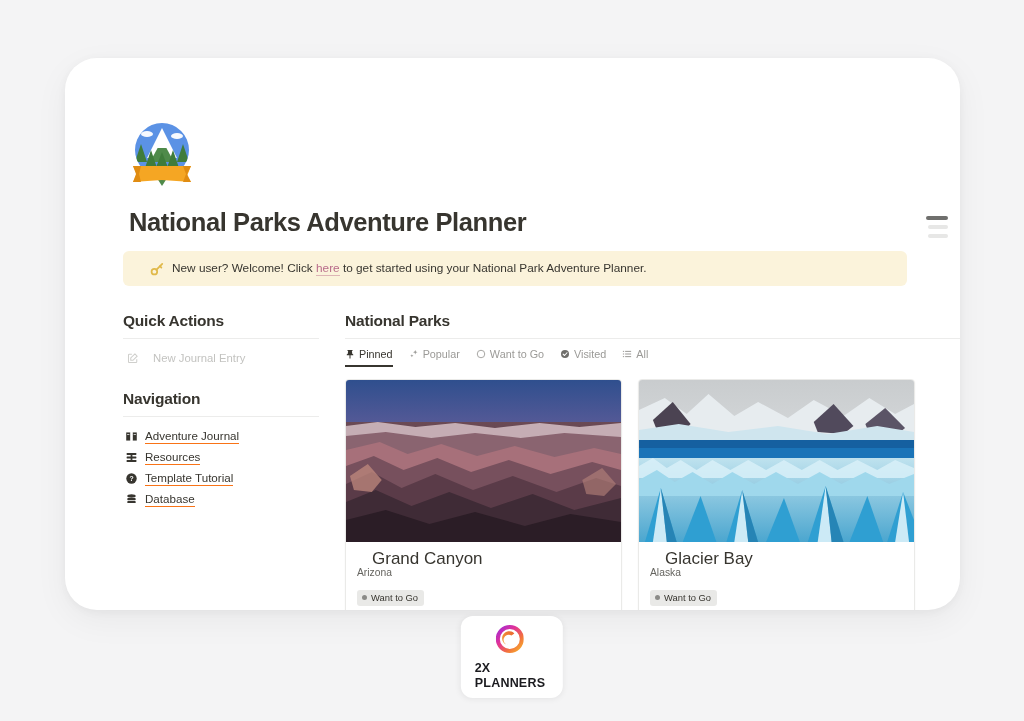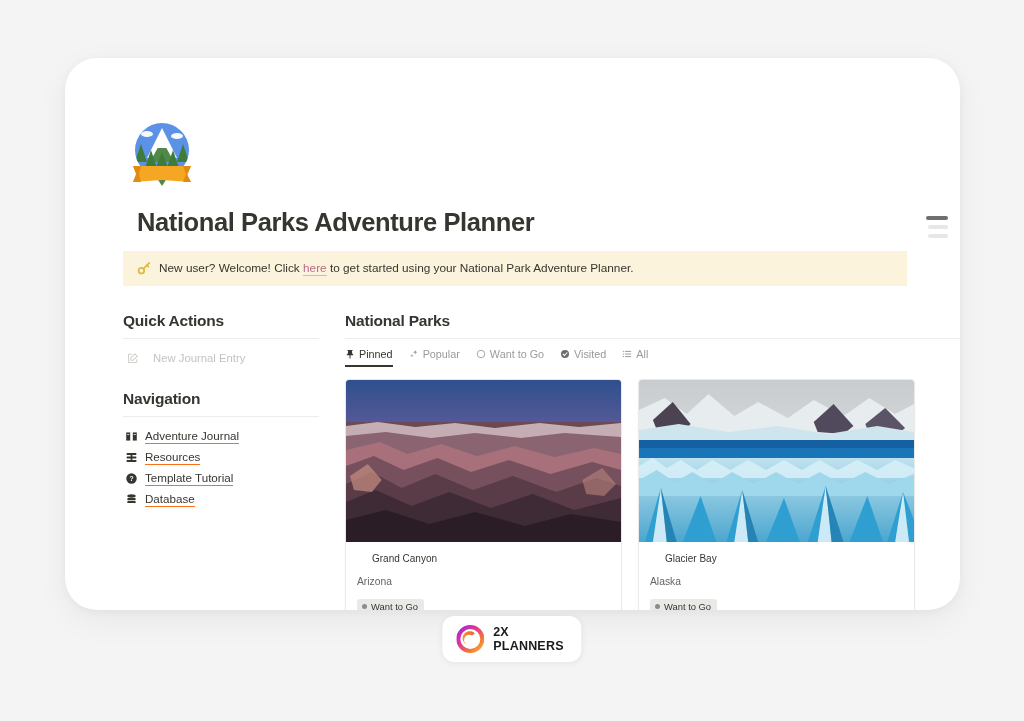--- a/index.html
+++ b/index.html
@@ -49,31 +49,31 @@
     margin-left: 8px;
     margin-bottom: 18px;
   }
   .emblem svg { display: block; width: 66px; height: 72px; }
 
   .page-title {
     font-size: 25.5px;
     font-weight: bold;
     color: #37352f;
     letter-spacing: -0.4px;
-    margin-left: 16px;
+    margin-left: 8px;
     margin-bottom: 14px;
   }
 
   
   .callout {
     background: #fbf3db;
-    border-radius: 0;
-    padding: 9px 14px 10px 14px;
-    display: flex;
-    align-items: center;
+    border-radius: 6px;
+    padding: 9px 14px 10px 27px;
+    display: flex;
+    align-items: flex-end;
     gap: 8px;
     width: 784px;
     margin-left: 2px;
     margin-bottom: 26px;
   }
   .callout-icon { font-size: 12.5px; line-height: 16px; flex: none; }
   .callout-icon svg { display:block; width: 14px; height: 14px; }
   .callout-text {
     font-size: 11.8px;
     line-height: 16px;
@@ -174,24 +174,23 @@
     overflow: hidden;
     background: #fff;
     box-shadow: 0 1px 2px rgba(15,15,15,0.05);
     cursor: pointer;
   }
   .card-img { width: 100%; height: 162px; position: relative; overflow: hidden; }
   .card-img svg { display:block; width:100%; height:100%; }
 
   .card-body { padding: 10px 11px 12px 11px; }
   .card-title {
-    font-size: 10px;
+    font-size: 17px;
     color: #37352f;
     margin-left: 15px;
-    margin-bottom: 9px;
     line-height: 14px;
   }
   .card-sub {
     font-size: 10.3px;
     color: #65645f;
     margin-bottom: 7px;
     line-height: 13px;
   }
   .pill {
     display: inline-flex;
@@ -232,20 +231,21 @@
     left: 50%;
     transform: translateX(-50%);
     top: 616px;
     background: #ffffff;
     border-radius: 12px;
     padding: 9px 18px 9px 14px;
     display: flex;
     align-items: center;
     gap: 9px;
     box-shadow: 0 1px 6px rgba(0,0,0,0.07);
+    flex-direction: column;
   }
   .brand-mark { width: 28px; height: 28px; flex: none; }
   .brand-mark svg { display:block; width:28px; height:28px; }
   .brand-text {
     font-size: 12.5px;
     font-weight: bold;
     color: #1b1b1f;
     line-height: 12.5px;
     letter-spacing: -0.1px;
   }

